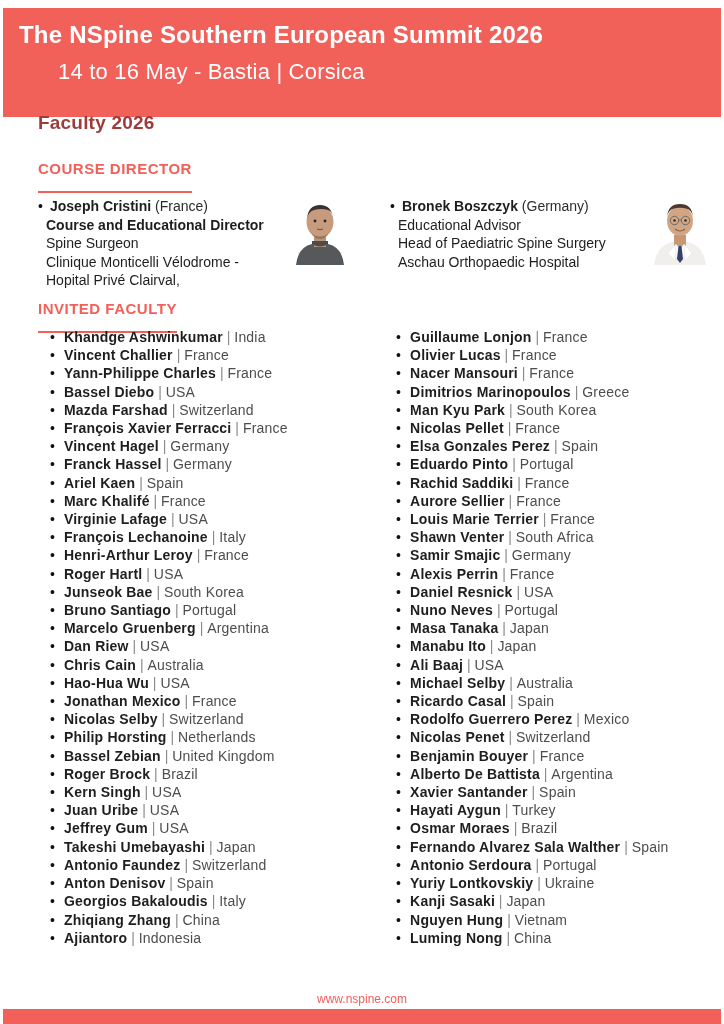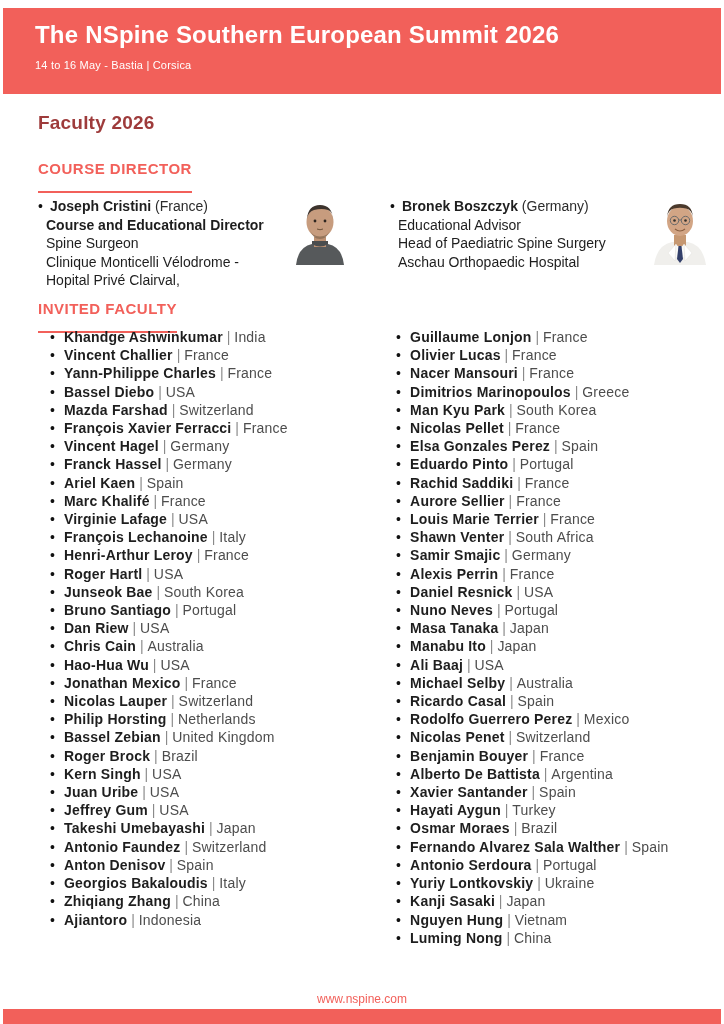--- a/index.html
+++ b/index.html
@@ -12,25 +12,25 @@
   *{box-sizing:border-box;}
   html,body{margin:0;padding:0;}
   body{
     width:724px;height:1024px;position:relative;overflow:hidden;
     background:#ffffff;
     font-family:"Liberation Sans","DejaVu Sans",sans-serif;
     color:var(--ink);
   }
   
   .band{
-    position:absolute;left:3px;right:3px;top:8px;height:86px;
-    background:var(--coral);color:#fff;padding:13px 16px 0 32px;
+    position:absolute;left:3px;right:3px;top:8px;height:109px;
+    background:var(--coral);color:#fff;padding:13px 16px 0 16px;
   }
   .band-title{font-size:24px;font-weight:700;letter-spacing:.2px;margin:0;}
-  .band-sub{font-size:11px;font-weight:400;margin-top:10px;letter-spacing:.2px;}
+  .band-sub{font-size:22px;font-weight:400;margin-top:10px;letter-spacing:.2px;margin-left:39px;}
   
   .faculty-title{
     position:absolute;left:38px;top:112px;
     font-size:19px;font-weight:800;color:var(--maroon);letter-spacing:.2px;
   }
   
   .section-heading{
     font-size:15px;font-weight:700;color:var(--coral);
     letter-spacing:.5px;display:inline-block;
     border-bottom:2px solid var(--coral);padding-bottom:14px;
@@ -151,25 +151,26 @@
       <li><span class="dot">•</span><span class="nm">Vincent Hagel</span><span class="pp"> | </span><span class="ct">Germany</span></li>
       <li><span class="dot">•</span><span class="nm">Franck Hassel</span><span class="pp"> | </span><span class="ct">Germany</span></li>
       <li><span class="dot">•</span><span class="nm">Ariel Kaen</span><span class="pp"> | </span><span class="ct">Spain</span></li>
       <li><span class="dot">•</span><span class="nm">Marc Khalifé</span><span class="pp"> | </span><span class="ct">France</span></li>
       <li><span class="dot">•</span><span class="nm">Virginie Lafage</span><span class="pp"> | </span><span class="ct">USA</span></li>
       <li><span class="dot">•</span><span class="nm">François Lechanoine</span><span class="pp"> | </span><span class="ct">Italy</span></li>
       <li><span class="dot">•</span><span class="nm">Henri-Arthur Leroy</span><span class="pp"> | </span><span class="ct">France</span></li>
       <li><span class="dot">•</span><span class="nm">Roger Hartl</span><span class="pp"> | </span><span class="ct">USA</span></li>
       <li><span class="dot">•</span><span class="nm">Junseok Bae</span><span class="pp"> | </span><span class="ct">South Korea</span></li>
       <li><span class="dot">•</span><span class="nm">Bruno Santiago</span><span class="pp"> | </span><span class="ct">Portugal</span></li>
+      <li><span class="dot">•</span><span class="nm">Marcelo Gruenberg</span><span class="pp"> | </span><span class="ct">Argentina</span></li>
       <li><span class="dot">•</span><span class="nm">Dan Riew</span><span class="pp"> | </span><span class="ct">USA</span></li>
       <li><span class="dot">•</span><span class="nm">Chris Cain</span><span class="pp"> | </span><span class="ct">Australia</span></li>
       <li><span class="dot">•</span><span class="nm">Hao-Hua Wu</span><span class="pp"> | </span><span class="ct">USA</span></li>
       <li><span class="dot">•</span><span class="nm">Jonathan Mexico</span><span class="pp"> | </span><span class="ct">France</span></li>
-      <li><span class="dot">•</span><span class="nm">Nicolas Lauper</span><span class="pp"> | </span><span class="ct">Switzerland</span></li>
+      <li><span class="dot">•</span><span class="nm">Nicolas Selby</span><span class="pp"> | </span><span class="ct">Switzerland</span></li>
       <li><span class="dot">•</span><span class="nm">Philip Horsting</span><span class="pp"> | </span><span class="ct">Netherlands</span></li>
       <li><span class="dot">•</span><span class="nm">Bassel Zebian</span><span class="pp"> | </span><span class="ct">United Kingdom</span></li>
       <li><span class="dot">•</span><span class="nm">Roger Brock</span><span class="pp"> | </span><span class="ct">Brazil</span></li>
       <li><span class="dot">•</span><span class="nm">Kern Singh</span><span class="pp"> | </span><span class="ct">USA</span></li>
       <li><span class="dot">•</span><span class="nm">Juan Uribe</span><span class="pp"> | </span><span class="ct">USA</span></li>
       <li><span class="dot">•</span><span class="nm">Jeffrey Gum</span><span class="pp"> | </span><span class="ct">USA</span></li>
       <li><span class="dot">•</span><span class="nm">Takeshi Umebayashi</span><span class="pp"> | </span><span class="ct">Japan</span></li>
       <li><span class="dot">•</span><span class="nm">Antonio Faundez</span><span class="pp"> | </span><span class="ct">Switzerland</span></li>
       <li><span class="dot">•</span><span class="nm">Anton Denisov</span><span class="pp"> | </span><span class="ct">Spain</span></li>
       <li><span class="dot">•</span><span class="nm">Georgios Bakaloudis</span><span class="pp"> | </span><span class="ct">Italy</span></li>

